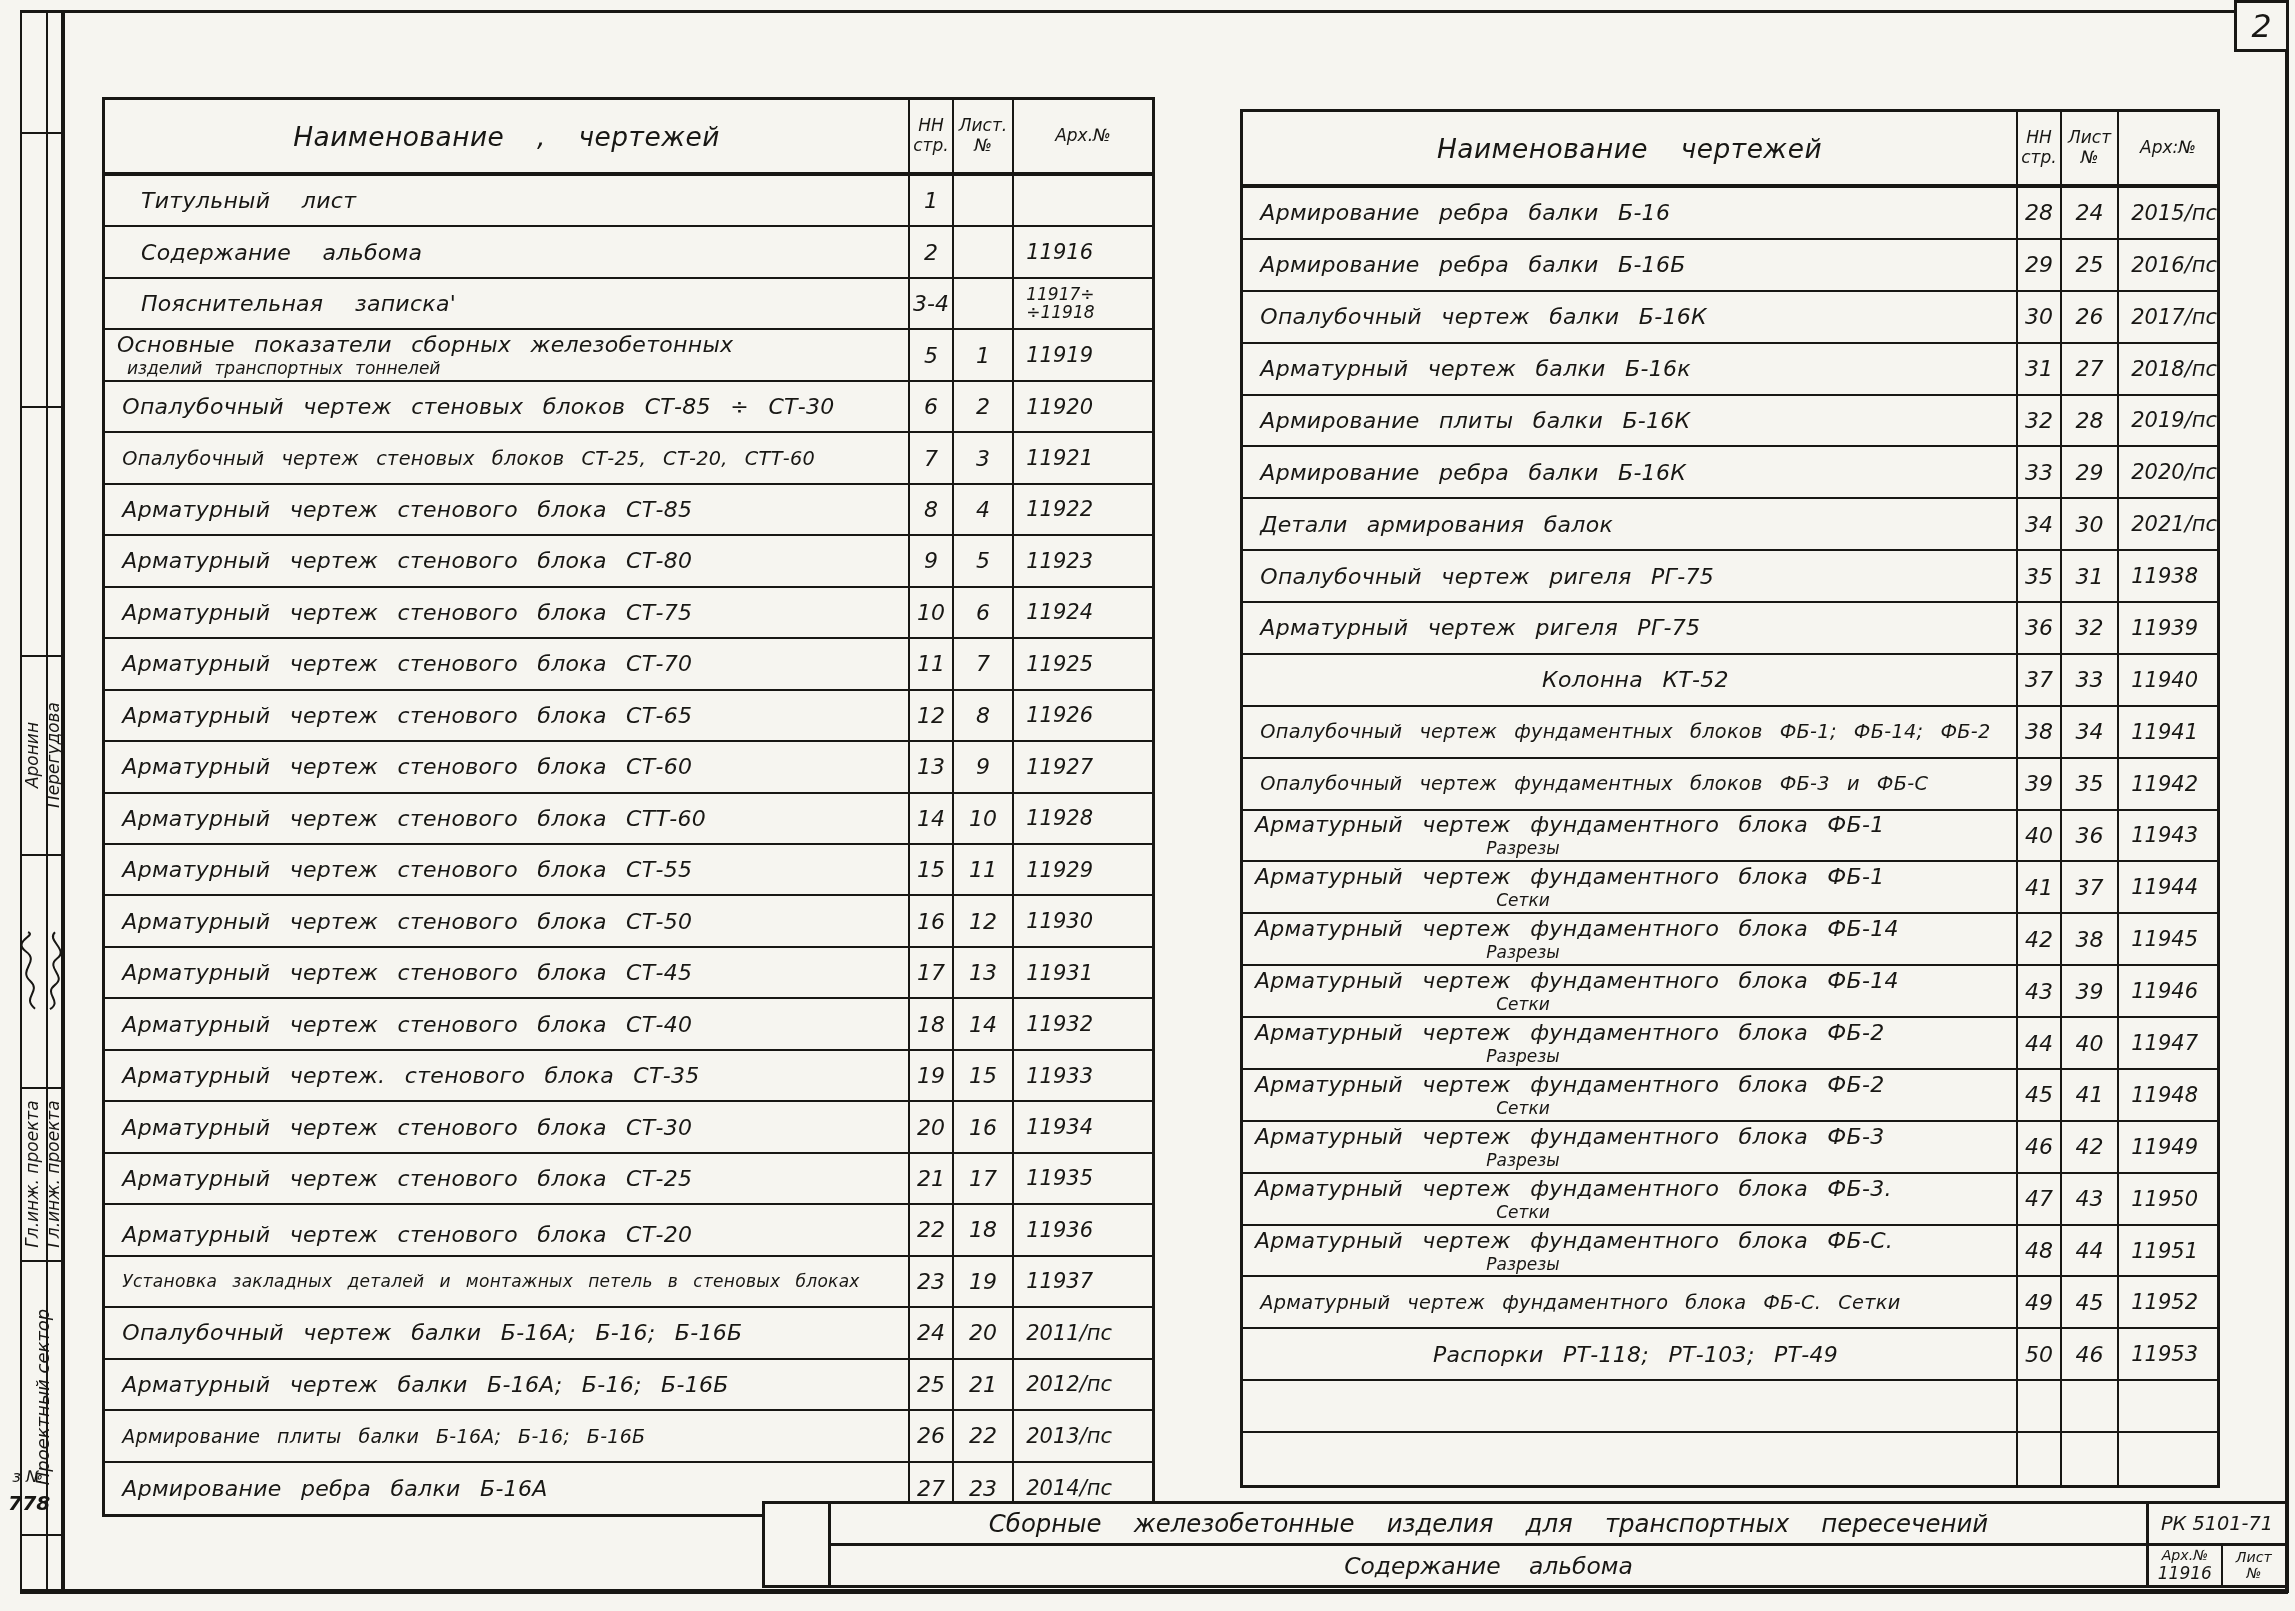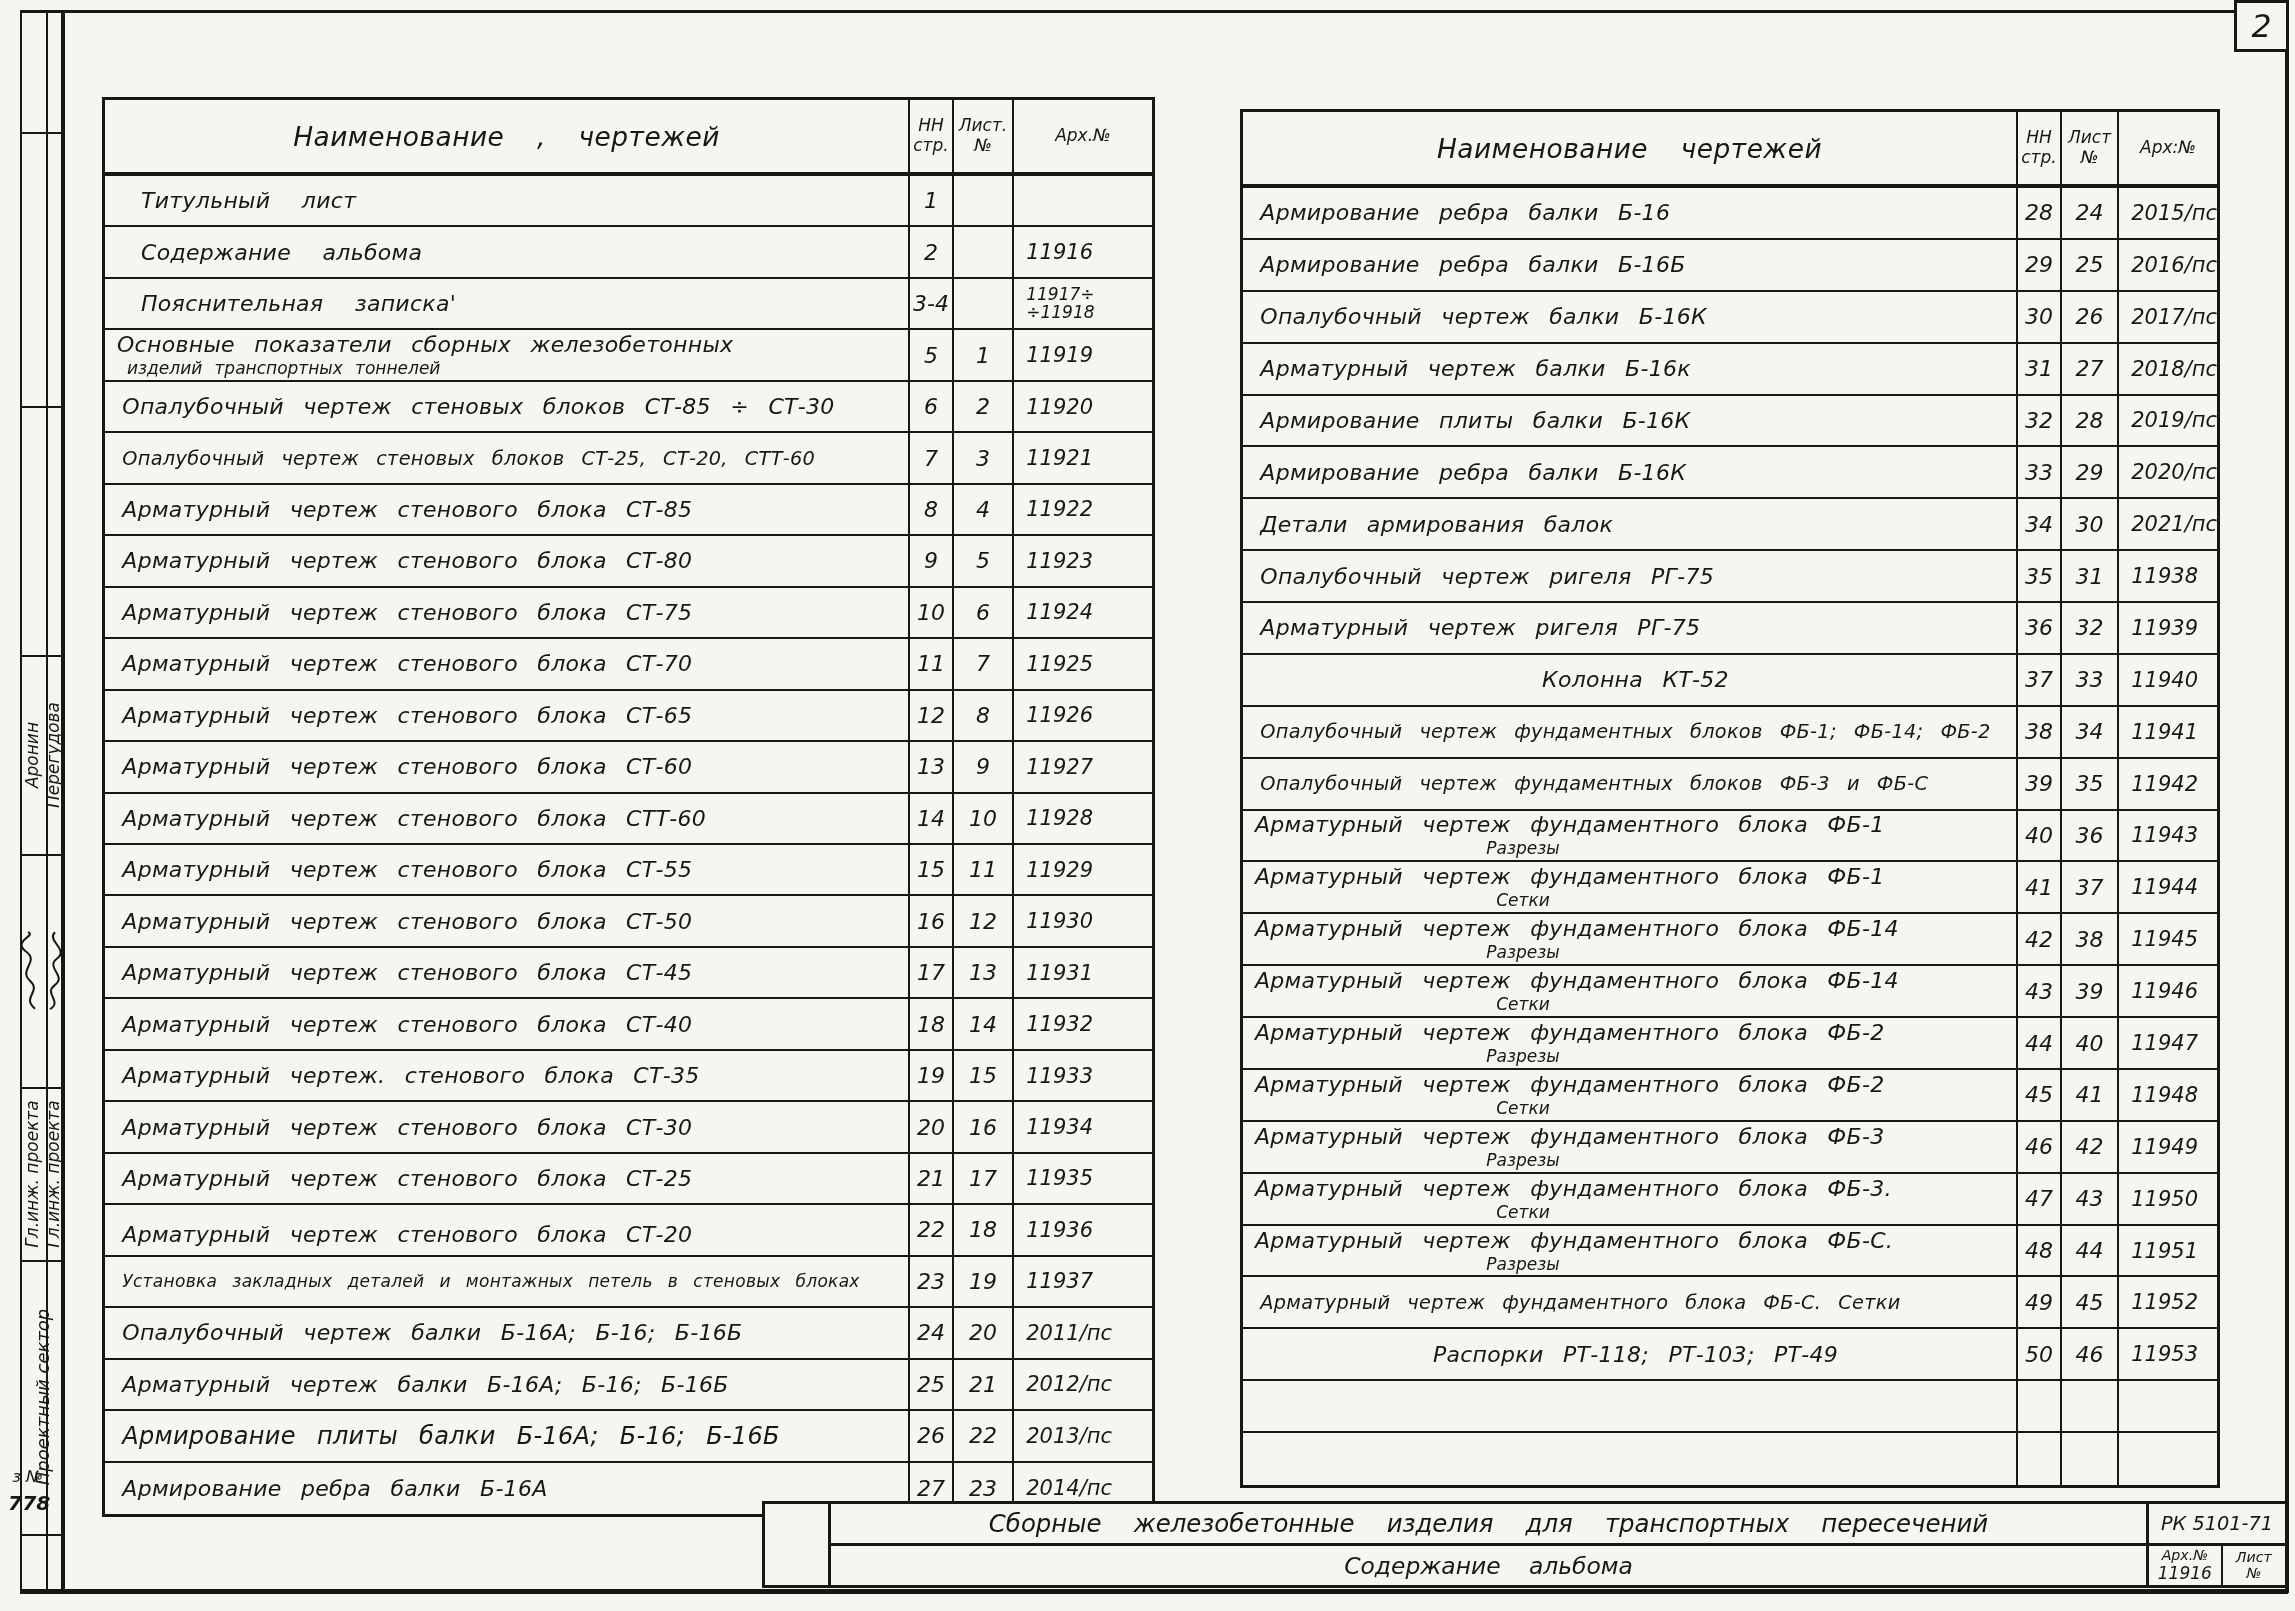--- a/index.html
+++ b/index.html
@@ -330,21 +330,21 @@
       </div>
       <div class="c name">
         <span class="name-line" style="font-size: 22px;">Арматурный чертеж балки Б-16А; Б-16; Б-16Б</span>
       </div>
       <div class="c num">25</div>
       <div class="c num">21</div>
       <div class="c arkh lastcol">
         <span>2012/пс</span>
       </div>
       <div class="c name">
-        <span class="name-line" style="font-size: 24px;">Армирование плиты балки Б-16А; Б-16; Б-16Б</span>
+        <span class="name-line" style="font-size: 19px;">Армирование плиты балки Б-16А; Б-16; Б-16Б</span>
       </div>
       <div class="c num">26</div>
       <div class="c num">22</div>
       <div class="c arkh lastcol">
         <span>2013/пс</span>
       </div>
       <div class="c name brow">
         <span class="name-line" style="font-size: 22px;">Армирование ребра балки Б-16А</span>
       </div>
       <div class="c num brow">27</div>

